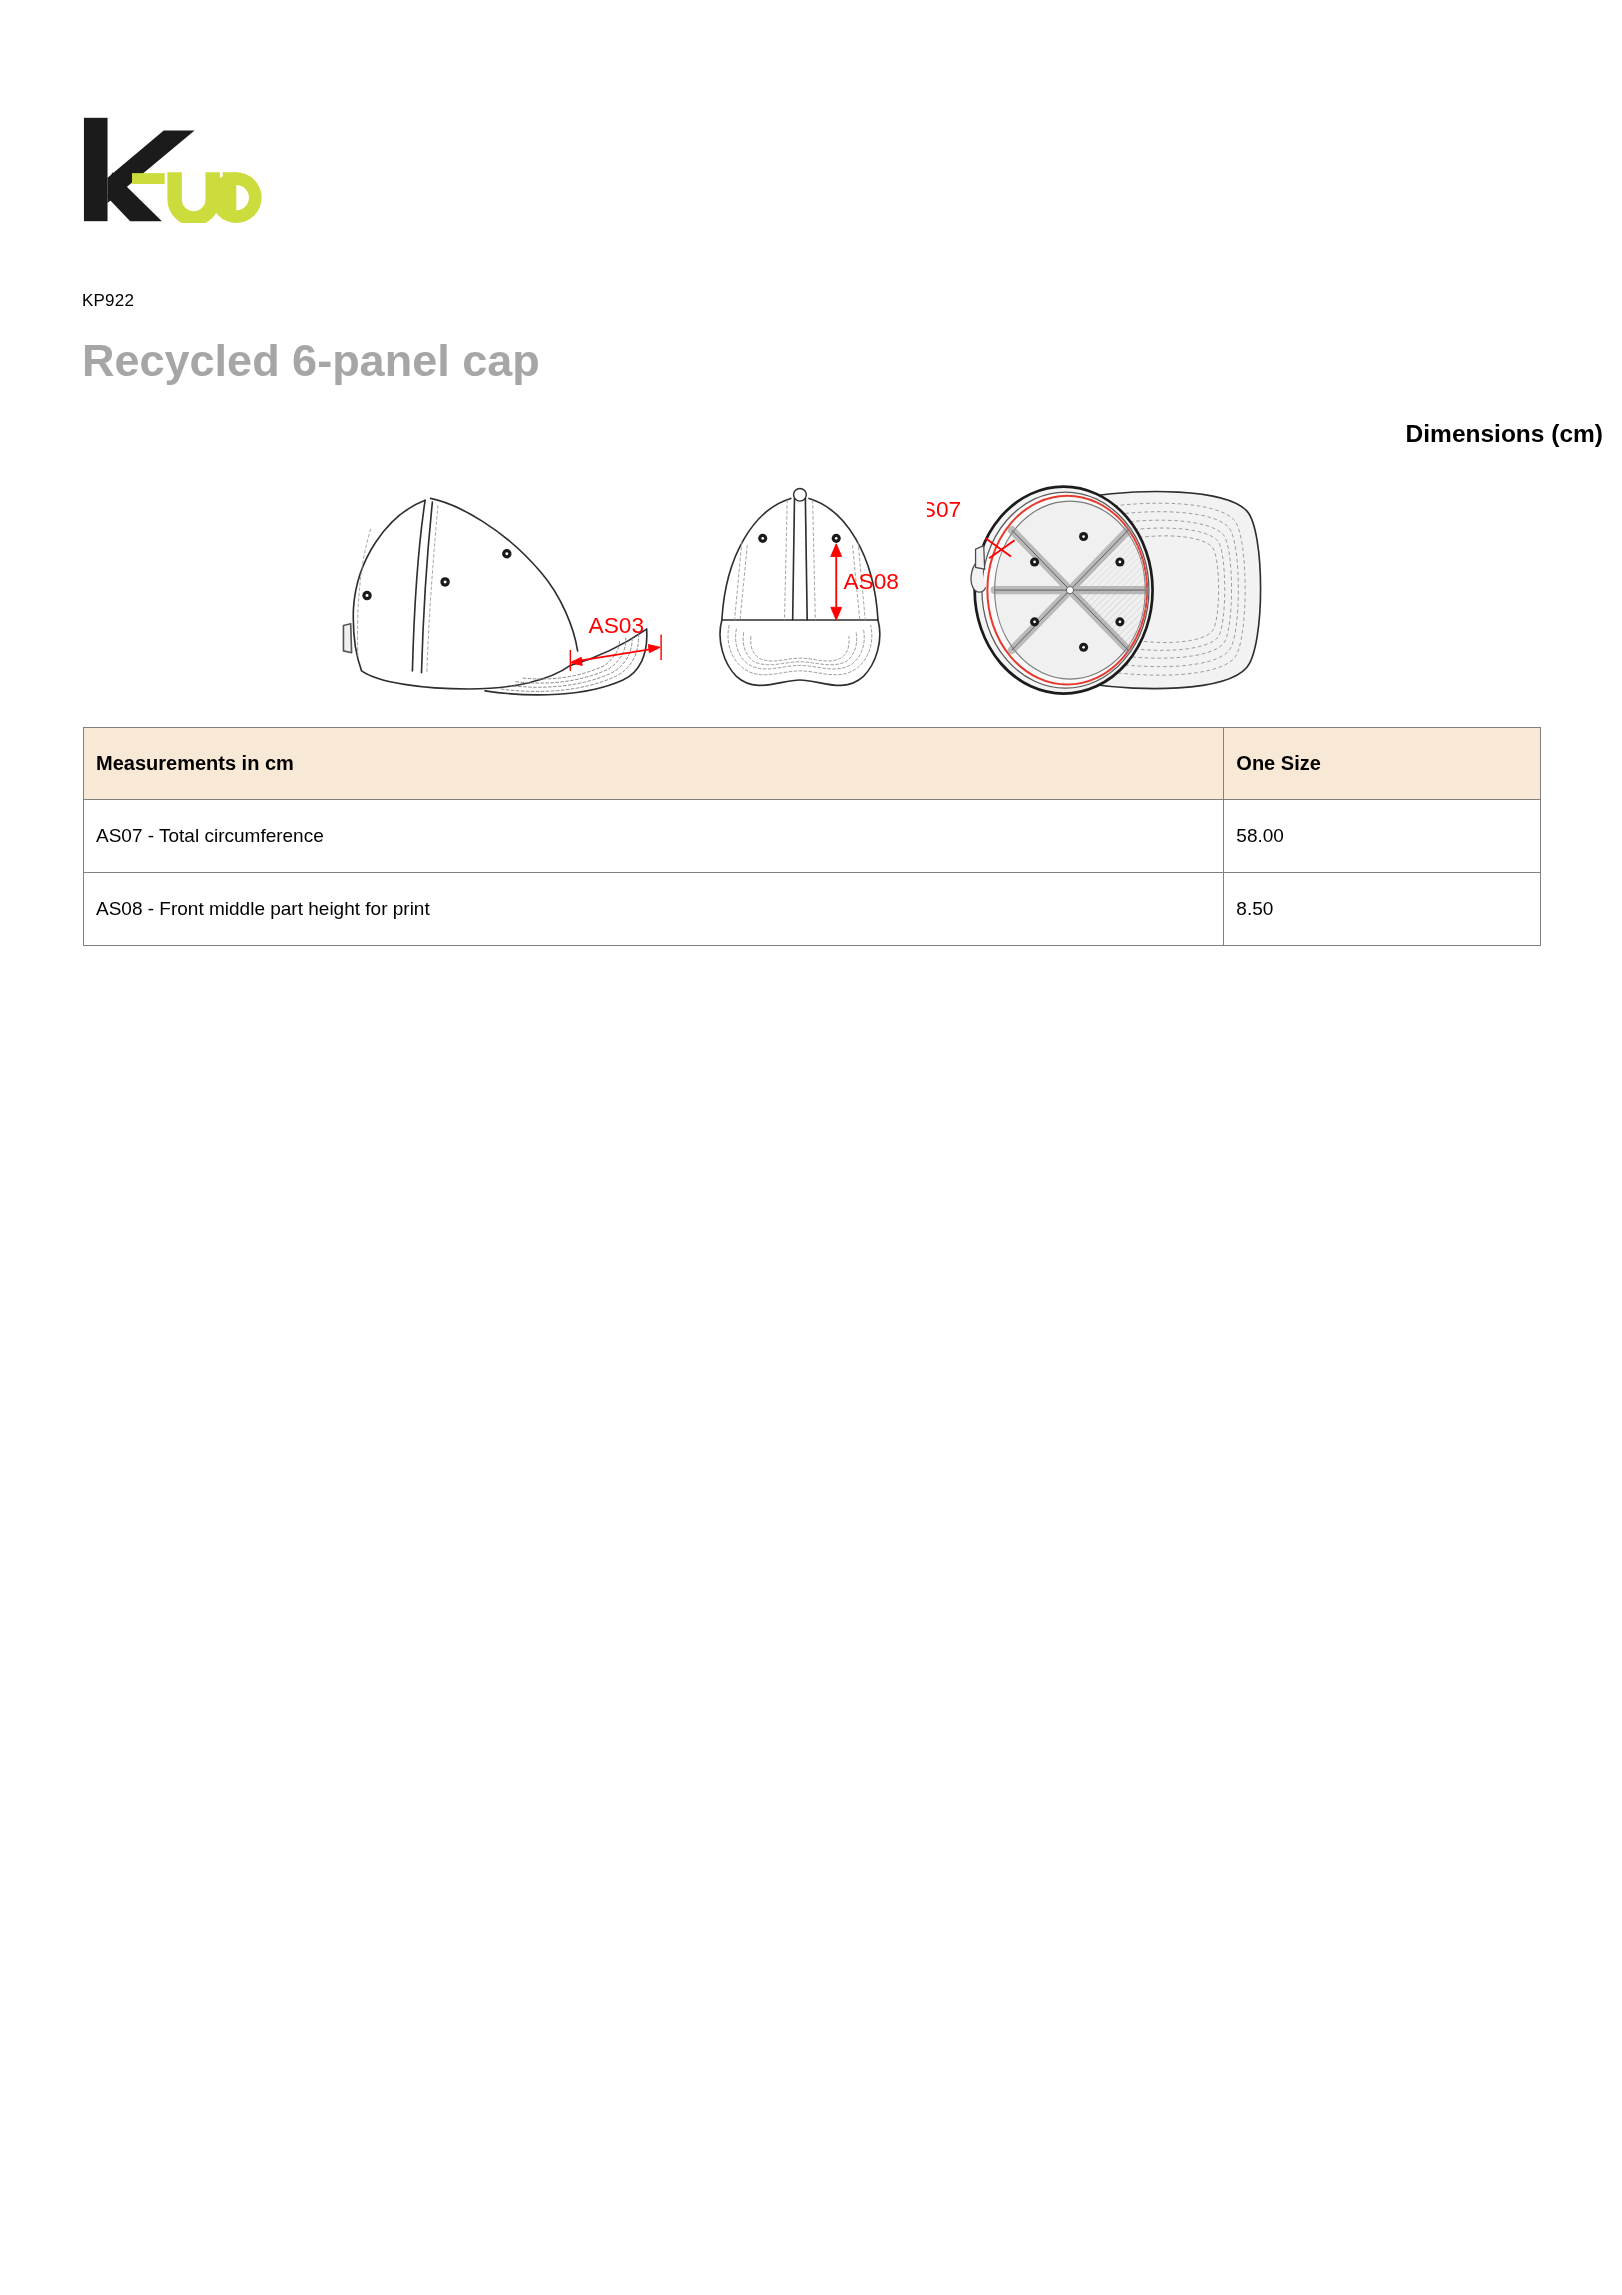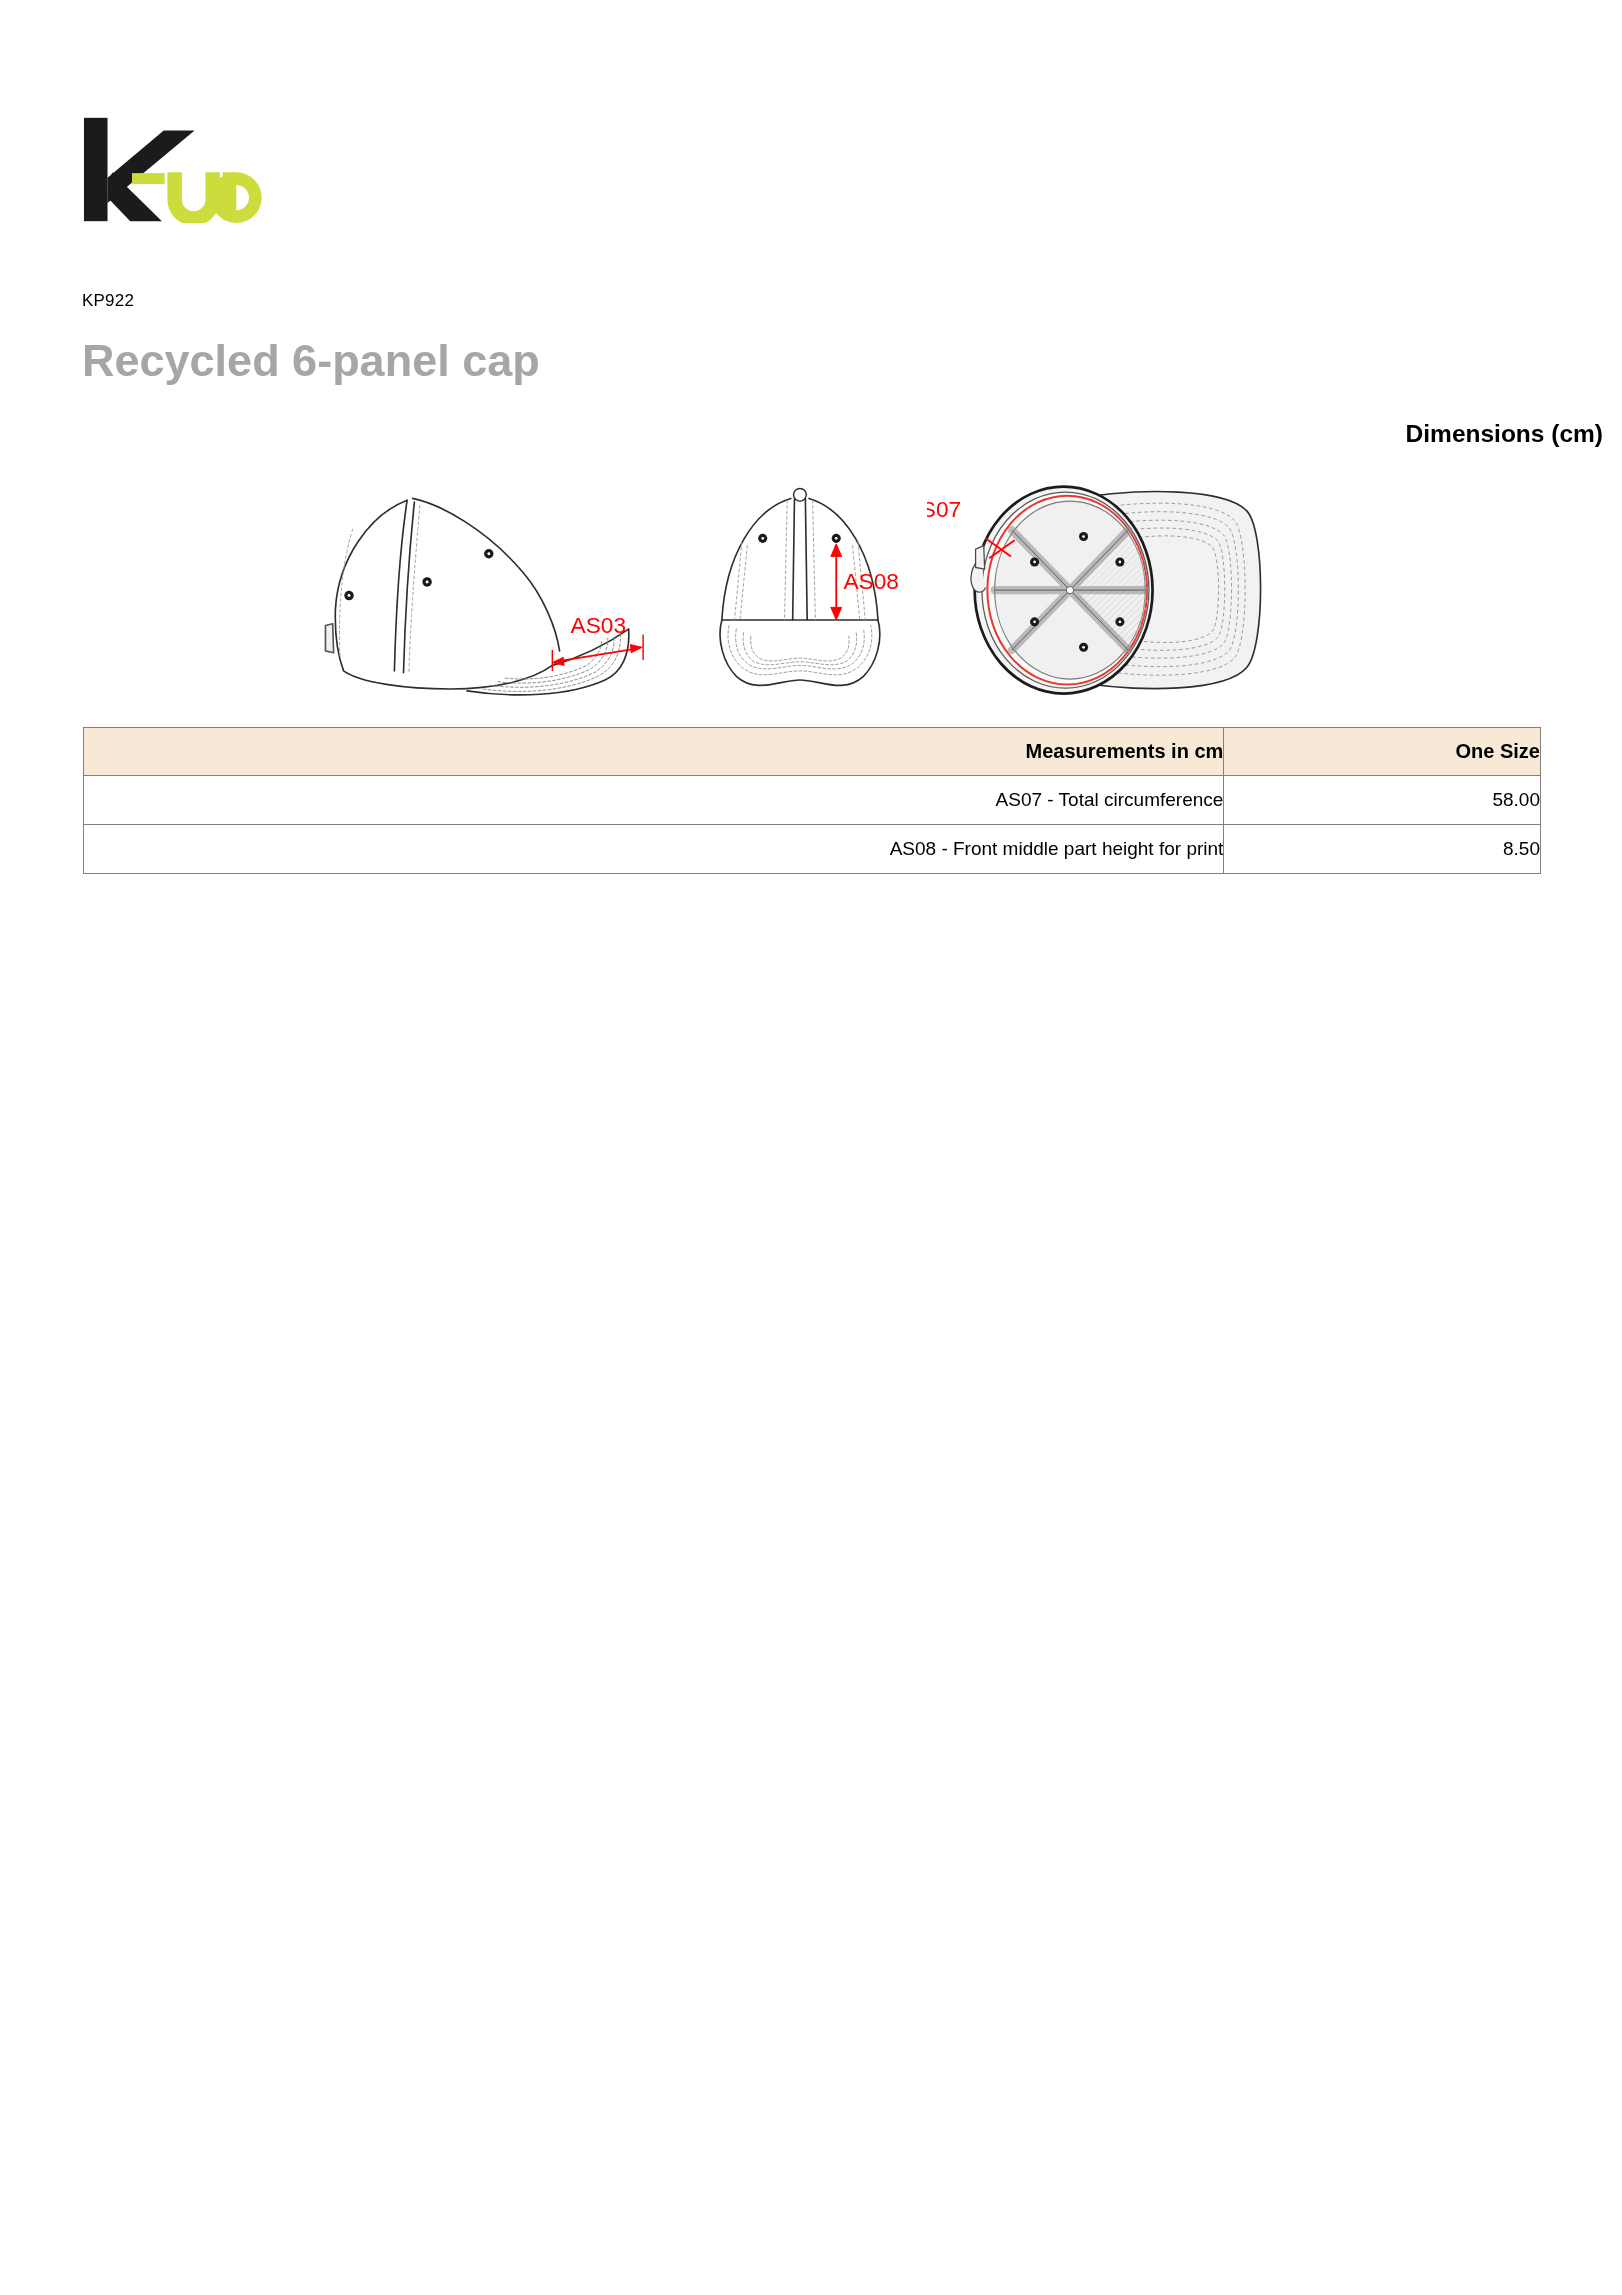--- a/index.html
+++ b/index.html
@@ -64,40 +64,40 @@
   .figures {
     position: absolute;
     left: 0;
     top: 473px;
     width: 1623px;
     height: 245px;
   }
   .fig {
     position: absolute;
   }
-  .fig-side  { left: 305px; top: 0px;  }
+  .fig-side  { left: 323px; top: 0px;  }
   .fig-front { left: 700px; top: 0px;  }
   .fig-top   { left: 927px; top: 0px; }
 
   
   .meas-table {
     position: absolute;
     left: 83px;
     top: 727px;
     width: 1458px;
     border-collapse: collapse;
     table-layout: fixed;
     font-size: 19px;
     color: #000000;
   }
   .meas-table th,
   .meas-table td {
     border: 1.8px solid #808080;
-    text-align: right;
-    padding: 0;
+    text-align: left;
+    padding: 12px;
   }
   .meas-table thead th {
     background: #f8e8d6;
     font-weight: bold;
     height: 47px;
     font-size: 20px;
   }
   .meas-table tbody td {
     background: #ffffff;
     height: 48px;

